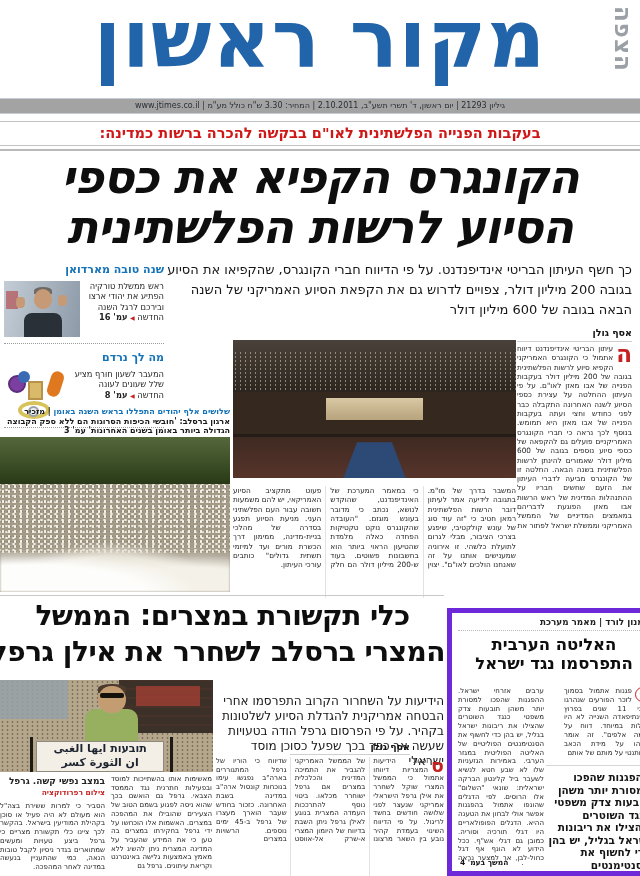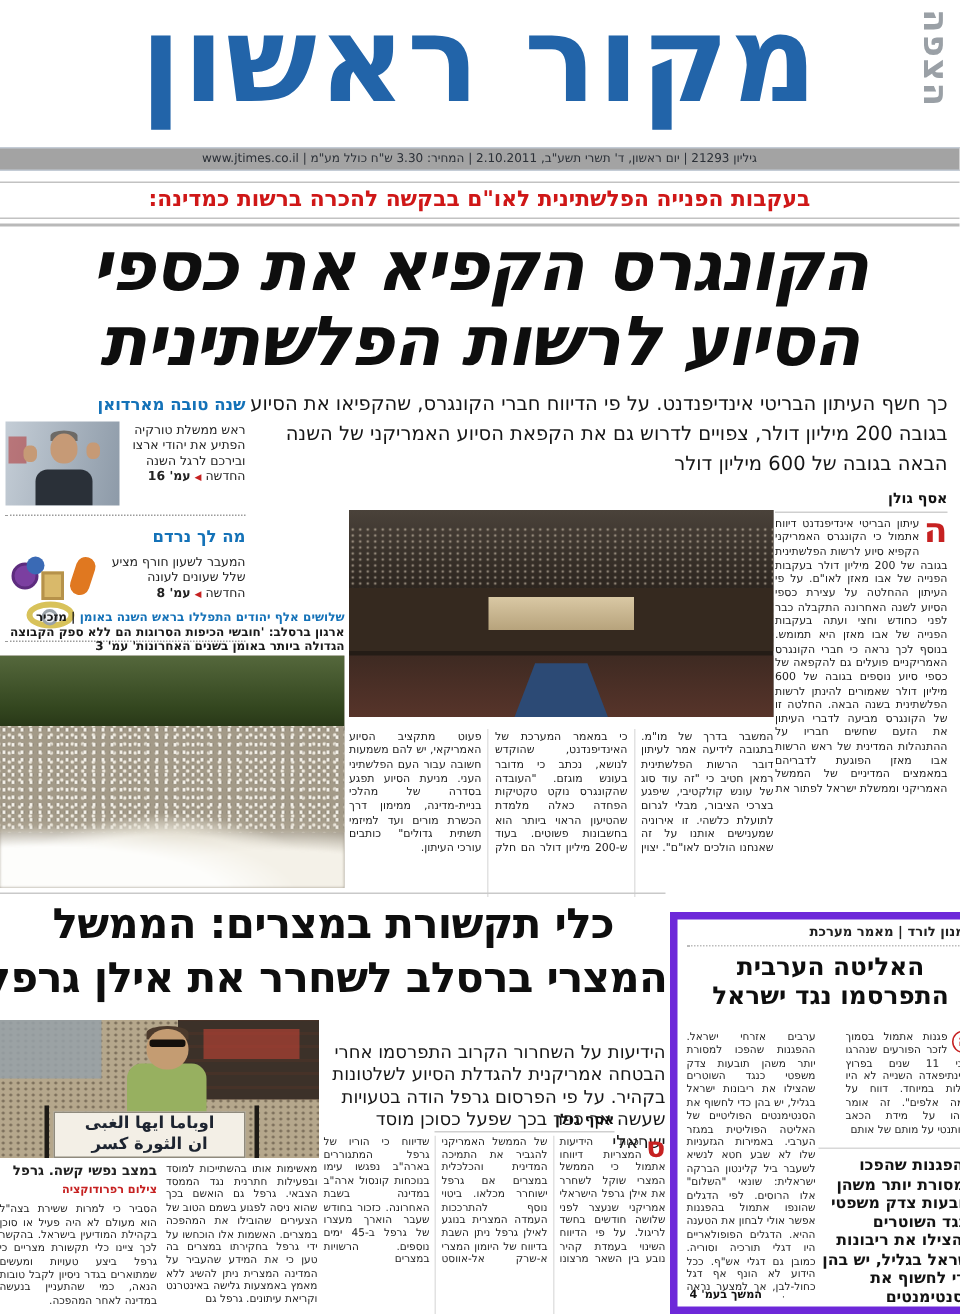--- a/index.html
+++ b/index.html
@@ -199,21 +199,21 @@
     <div class="gf-building"></div>
     <div class="gf-banner"></div>
     <div class="gf-banner-red"></div>
     <div class="gf-pole1"></div>
     <div class="gf-pole2"></div>
     <div class="gf-man-shirt"></div>
     <div class="gf-hair"></div>
     <div class="gf-head"></div>
     <div class="gf-glasses"></div>
     <div class="gf-sign">
-      <div class="gf-sign-text" dir="rtl">اوباما ايها الغبى</div>
+      <div class="gf-sign-text" dir="rtl">תובעות ايها الغبى</div>
       <div class="gf-sign-text" dir="rtl">ان الثورة كسر</div>
     </div>
   </div>
   <div class="photo2-caption">במצב נפשי קשה. גרפל</div>
   <div class="photo2-credit">צילום רפרודוקציה</div>
   <div class="mini-col mini-col-a">
     <p class="smallbody">מאשימות אותו בהשתייכות למוסד ובפעילות חתרנית נגד הממסד הצבאי. גרפל גם הואשם בכך שהוא ניסה לפגוע בשמם הטוב של הצעירים שהובילו את המהפכה במצרים. האשמות אלו הוכחשו על ידי גרפל בחקירתו במצרים בה טען כי את המידע שהעביר על המדינה המצרית ניתן להשיג ללא מאמץ באמצעות גלישה באינטרנט וקריאת עיתונים. גרפל גם</p>
   </div>
   <div class="mini-col mini-col-b">
     <p class="smallbody">הסביר כי למרות ששירת בצה"ל הוא מעולם לא היה פעיל או סוכן בקהילת המודיעין בישראל. בהקשר לכך ציינו כלי תקשורת מצריים כי גרפל ביצע טעויות ומעשים שמתוארים בגדר ניסיון לקבל טובות הנאה, כמי שהתעניין בנעשה במדינה לאחר המהפכה.</p>

